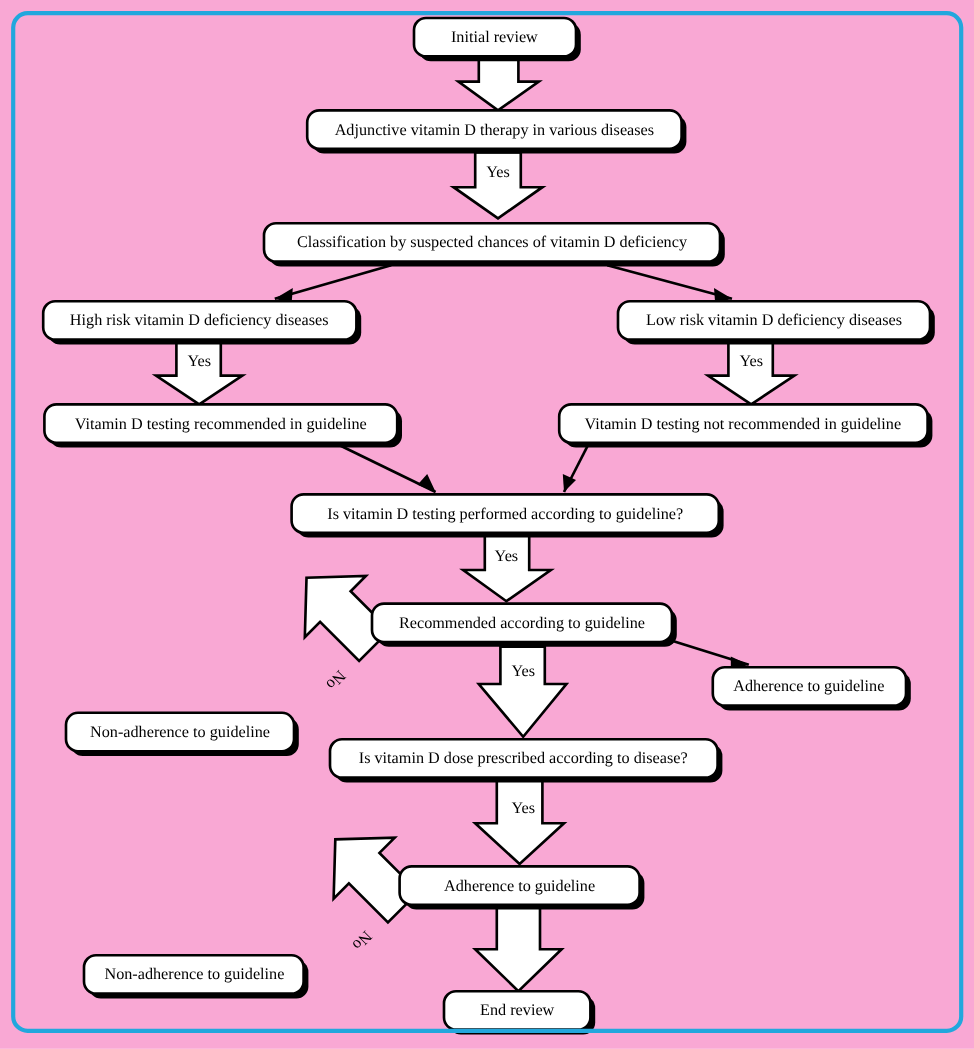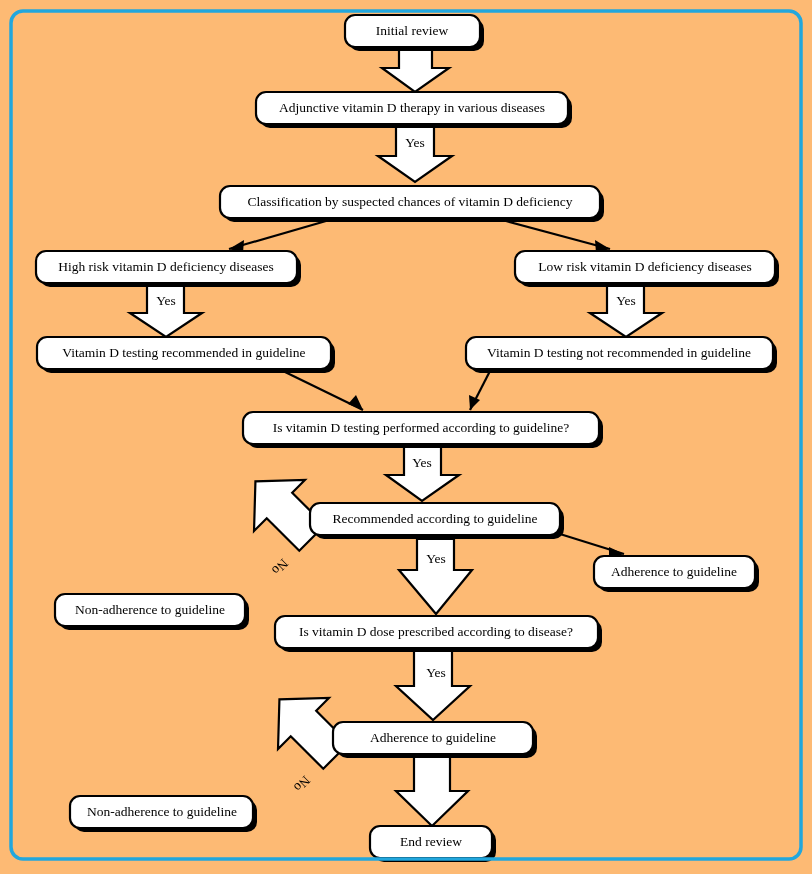--- a/index.html
+++ b/index.html
@@ -1,18 +1,18 @@
 <!DOCTYPE html>
 <html><head>
 <meta charset="utf-8">
 <style>
   html,body{margin:0;padding:0;background:#ffffff;}
   body{width:812px;height:874px;overflow:hidden;
        font-family:"Liberation Serif","DejaVu Serif",serif;}
-  #canvas{position:relative;width:812px;height:874px;background:#fdba74;}
+  #canvas{position:relative;width:812px;height:874px;background:#f9a8d4;}
   svg.layer{position:absolute;left:0;top:0;width:812px;height:874px;}
   .frame{fill:none;stroke:#22a7dd;stroke-width:3.5;}
   .nodebox{fill:#ffffff;stroke:#000000;stroke-width:2.2;}
   .nodeshadow{fill:#000000;}
   .blockarrow{fill:#ffffff;stroke:#000000;stroke-width:2.2;stroke-linejoin:miter;}
   .thinline{fill:none;stroke:#000000;stroke-width:2.2;}
   .nodetext{font-family:"Liberation Serif","DejaVu Serif",serif;
             font-size:13.5px;fill:#000;text-anchor:middle;dominant-baseline:middle;}
   .lbltext{font-family:"Liberation Serif","DejaVu Serif",serif;
             font-size:13.5px;fill:#000;text-anchor:middle;dominant-baseline:middle;}

